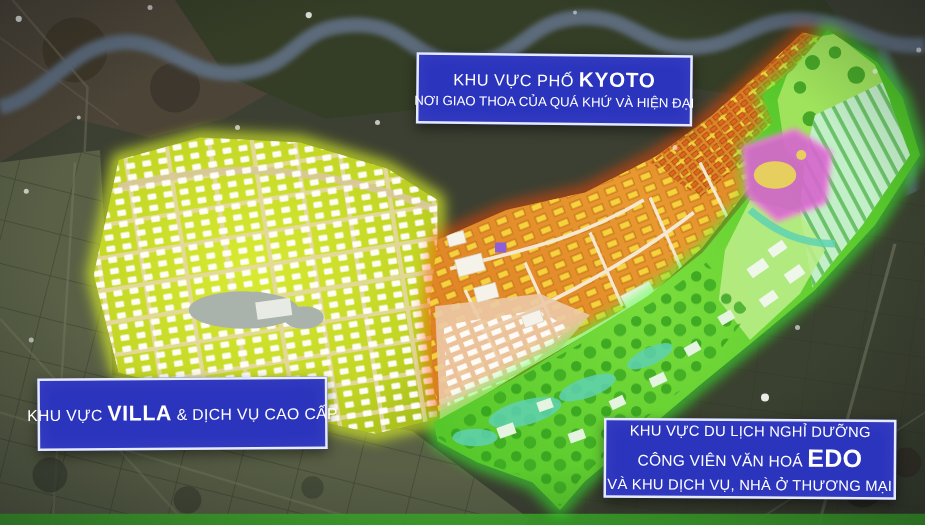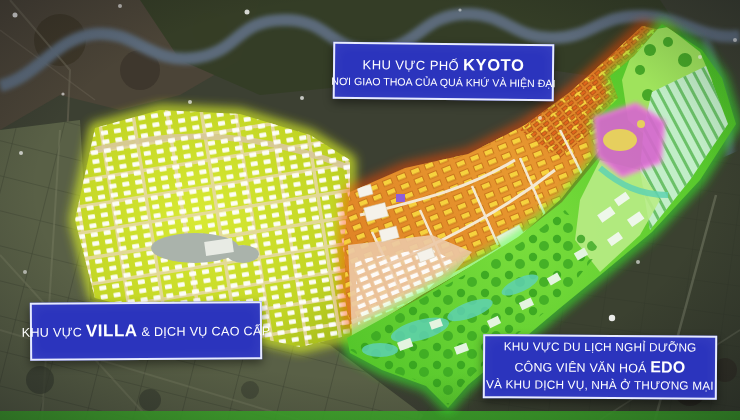--- a/index.html
+++ b/index.html
@@ -24,21 +24,21 @@
   .kyoto-label{left:333px;top:43px;width:221px;height:57px;transform:rotate(.6deg);}
   .kyoto-label .l1{font-size:13px;letter-spacing:.4px;}
   .kyoto-label .l1 b{font-size:16.5px;letter-spacing:.6px;}
   .kyoto-label .l2{font-size:10.6px;letter-spacing:0;margin-top:2px;}
   .villa-label{left:30px;top:302px;width:232px;height:58px;transform:rotate(-.4deg);}
   .villa-label .l1{font-size:12.6px;letter-spacing:.3px;}
   .villa-label .l1 b{font-size:17px;letter-spacing:.5px;}
   .edo-label{left:483px;top:335px;width:234px;height:64px;transform:rotate(.4deg);line-height:1.35;}
   .edo-label .l1{font-size:11.8px;letter-spacing:.2px;}
   .edo-label .l2{font-size:12.4px;letter-spacing:.2px;}
-  .edo-label .l2 b{font-size:16px;margin-top:38px;}
+  .edo-label .l2 b{font-size:20px;margin-top:38px;}
   .edo-label .l3{font-size:11.8px;letter-spacing:.2px;}
 </style>
 </head>
 <body>
 
 <div class="stage">
 
 <svg viewBox="0 0 740 420" width="740" height="420">
   <defs>
     <radialGradient id="villaGrad" cx="45%" cy="45%" r="70%">

